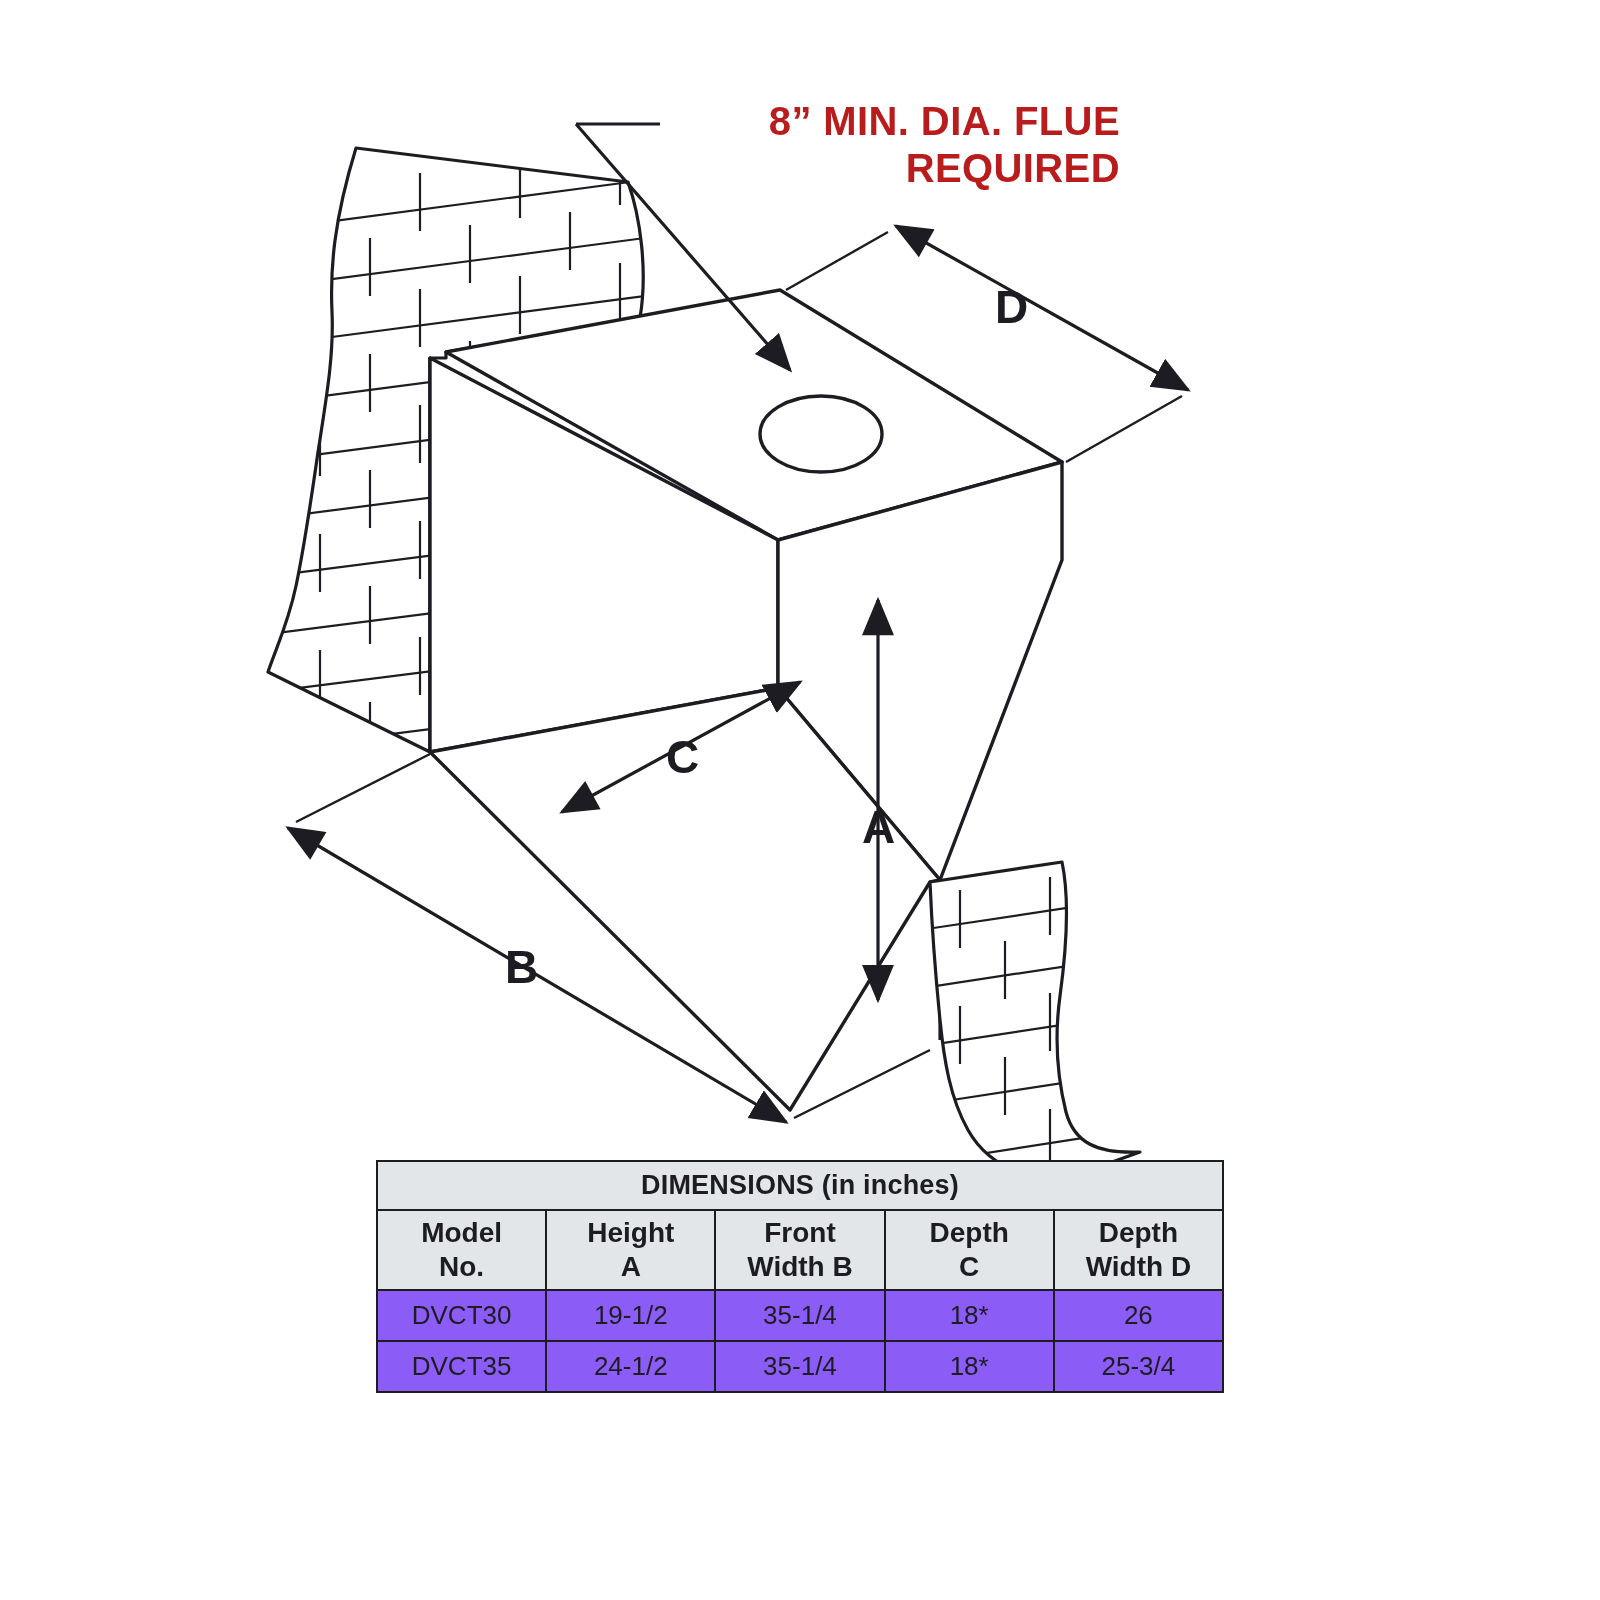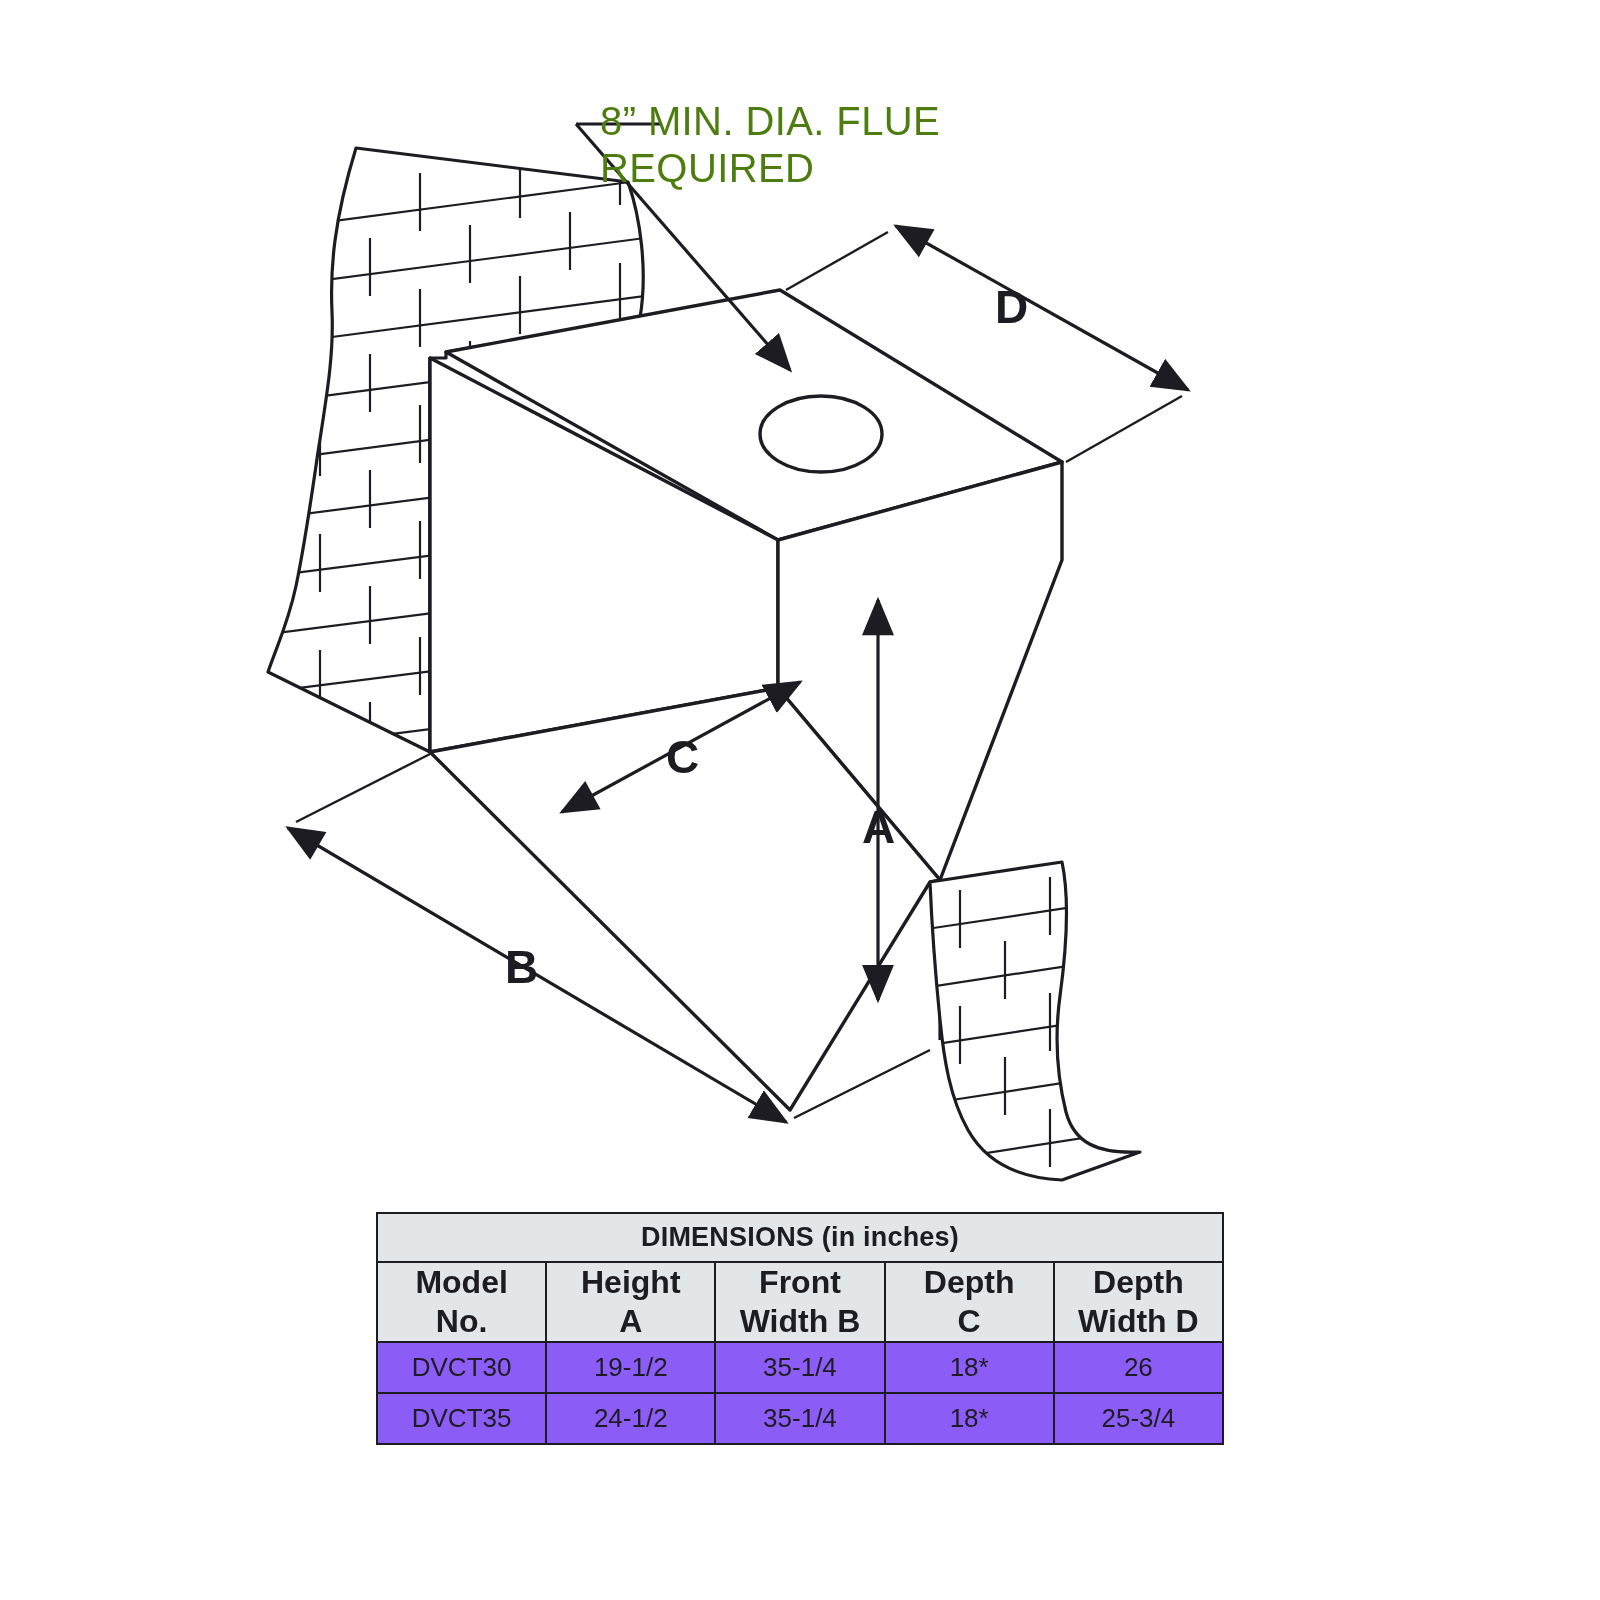--- a/index.html
+++ b/index.html
@@ -26,43 +26,43 @@
     left: 0;
     top: 0;
     width: 1600px;
     height: 1220px;
   }
   .callout-text {
     position: absolute;
     left: 600px;
     top: 98px;
     width: 520px;
-    text-align: left;
+    text-align: right;
     font-size: 40px;
-    font-weight: 400;
+    font-weight: 700;
     letter-spacing: 0.4px;
     line-height: 1.18;
-    color: #4d7c0f;
+    color: #b91c1c;
   }
   .dim-letter {
     position: absolute;
     font-size: 46px;
     font-weight: 700;
     color: #1c1c22;
   }
   .letter-D { left: 995px; top: 280px; }
   .letter-C { left: 666px; top: 730px; }
   .letter-A { left: 862px; top: 800px; }
   .letter-B { left: 505px; top: 940px; }
 
   
   .dims-table-wrap {
     position: absolute;
     left: 376px;
-    top: 1212px;
+    top: 1160px;
     width: 690px;
   }
   table.dims {
     border-collapse: collapse;
     width: 848px;
     table-layout: fixed;
   }
   table.dims td, table.dims th {
     border: 2px solid #1c1c22;
     text-align: center;
@@ -75,21 +75,21 @@
     font-weight: 700;
     font-size: 27px;
     height: 47px;
     letter-spacing: 0.2px;
   }
   table.dims .head-cell {
     background: #e3e6e8;
     font-weight: 700;
     height: 78px;
     line-height: 1.22;
-    font-size: 32px;
+    font-size: 28px;
   }
   table.dims .body-cell {
     background: #8b5cf6;
     height: 49px;
     font-weight: 400;
     font-size: 26px;
   }
   .hl-sub { display: block; }
 </style>
 </head>

